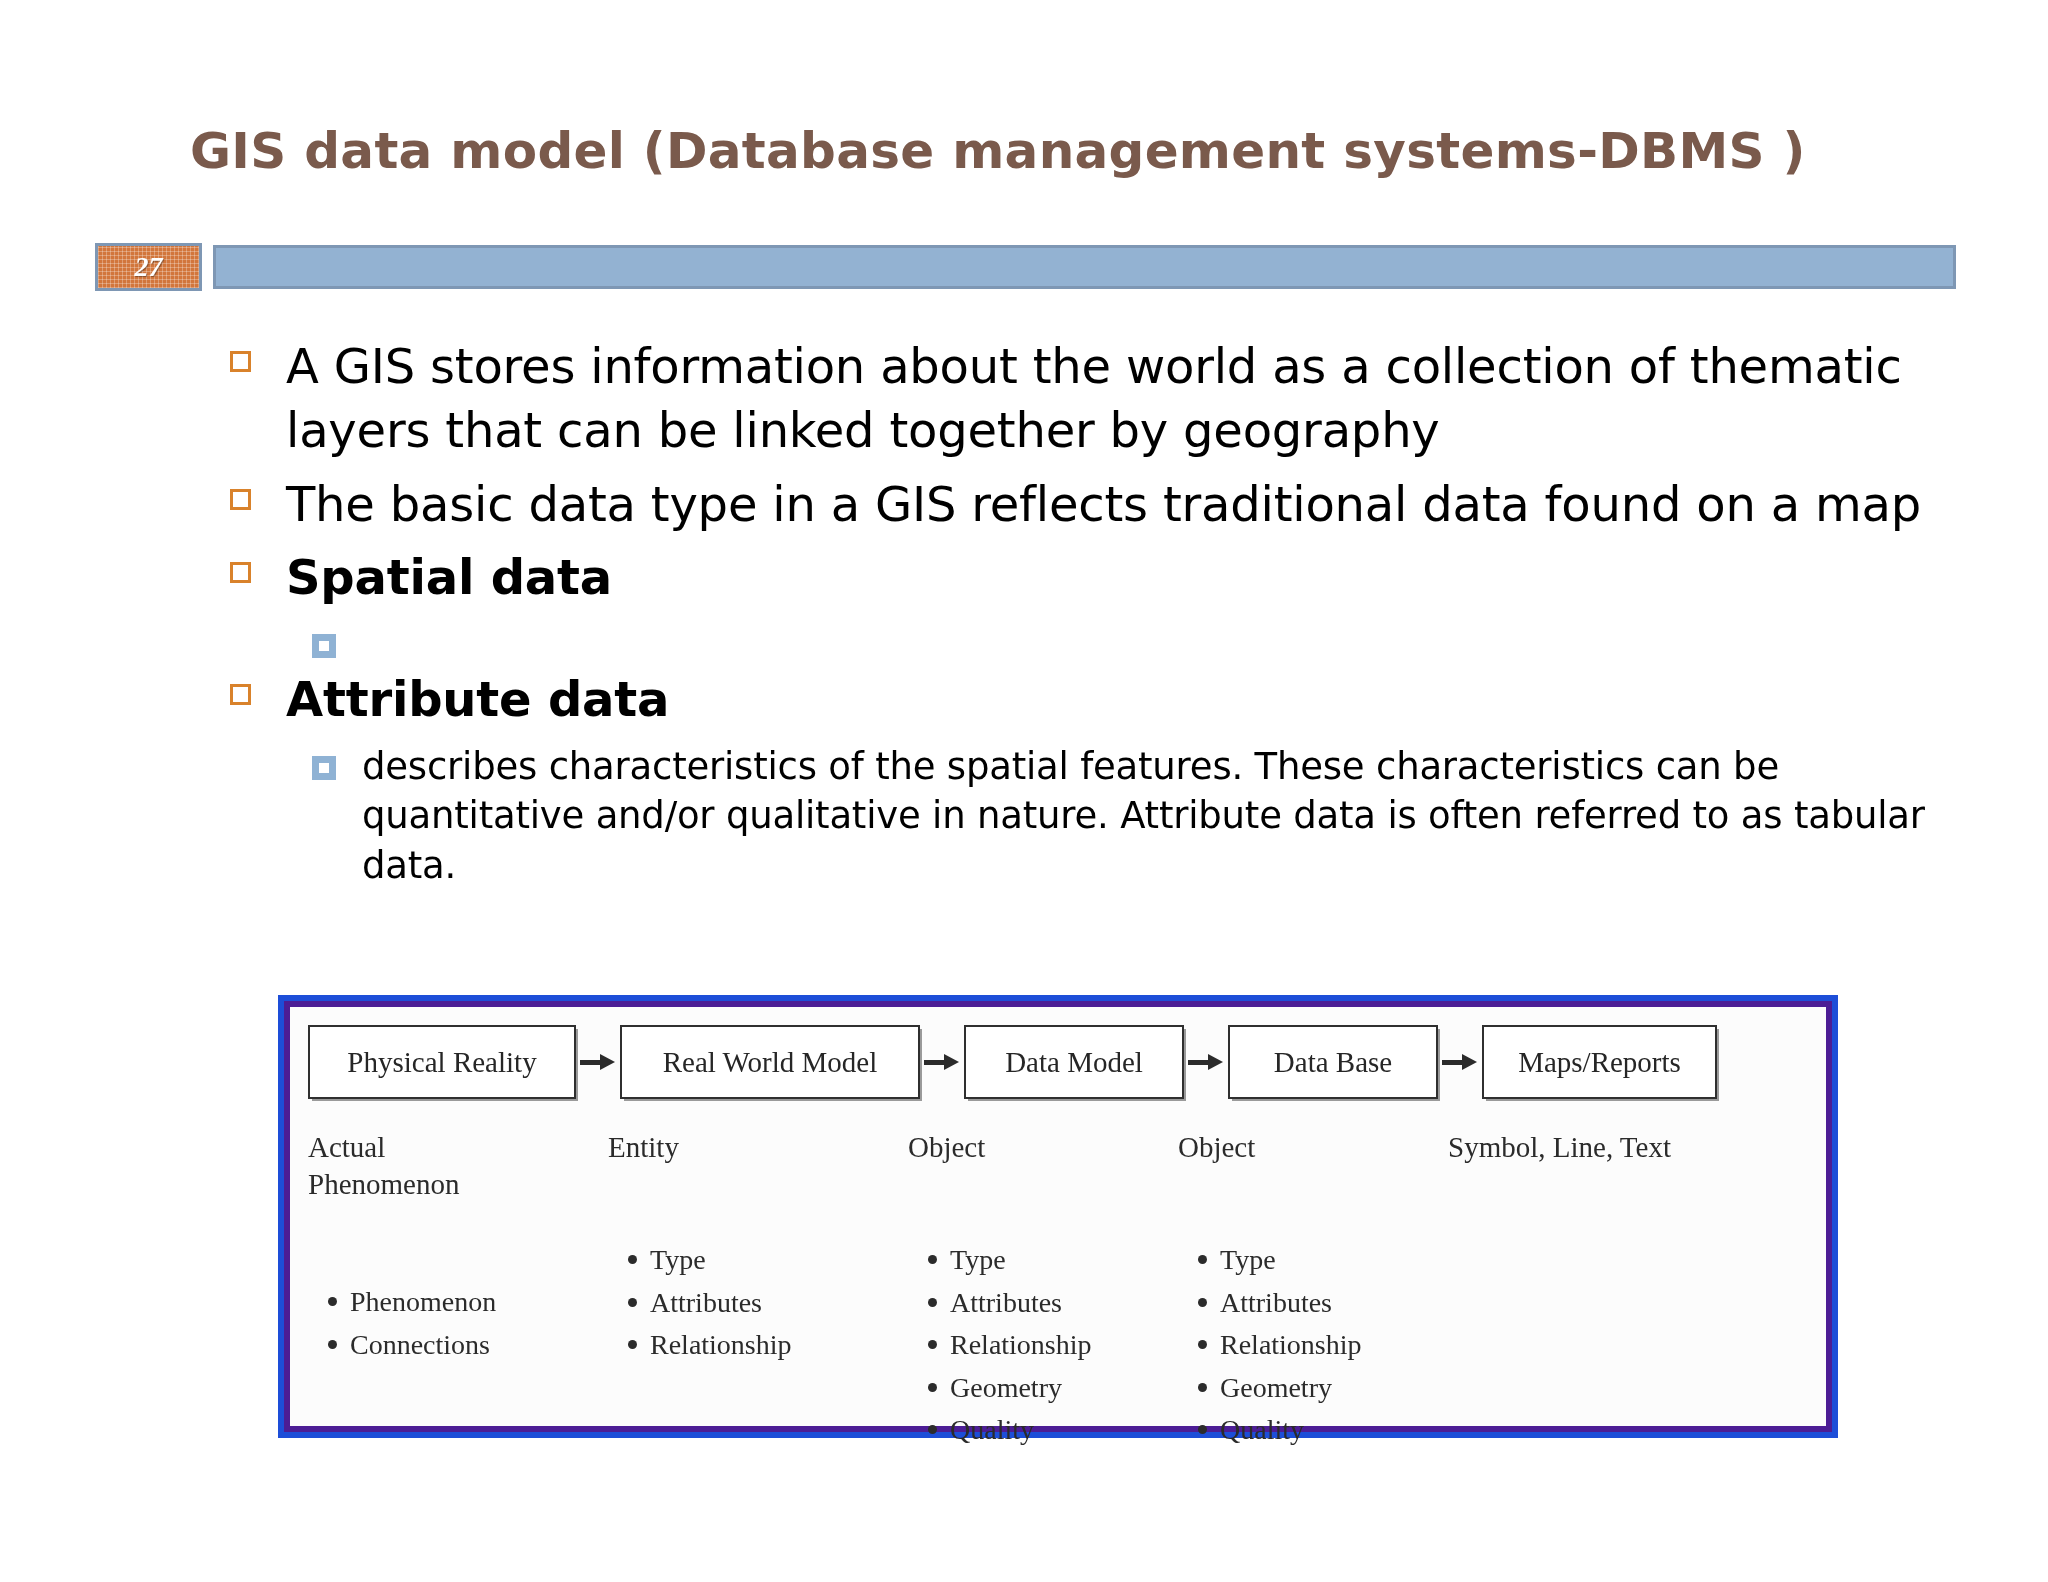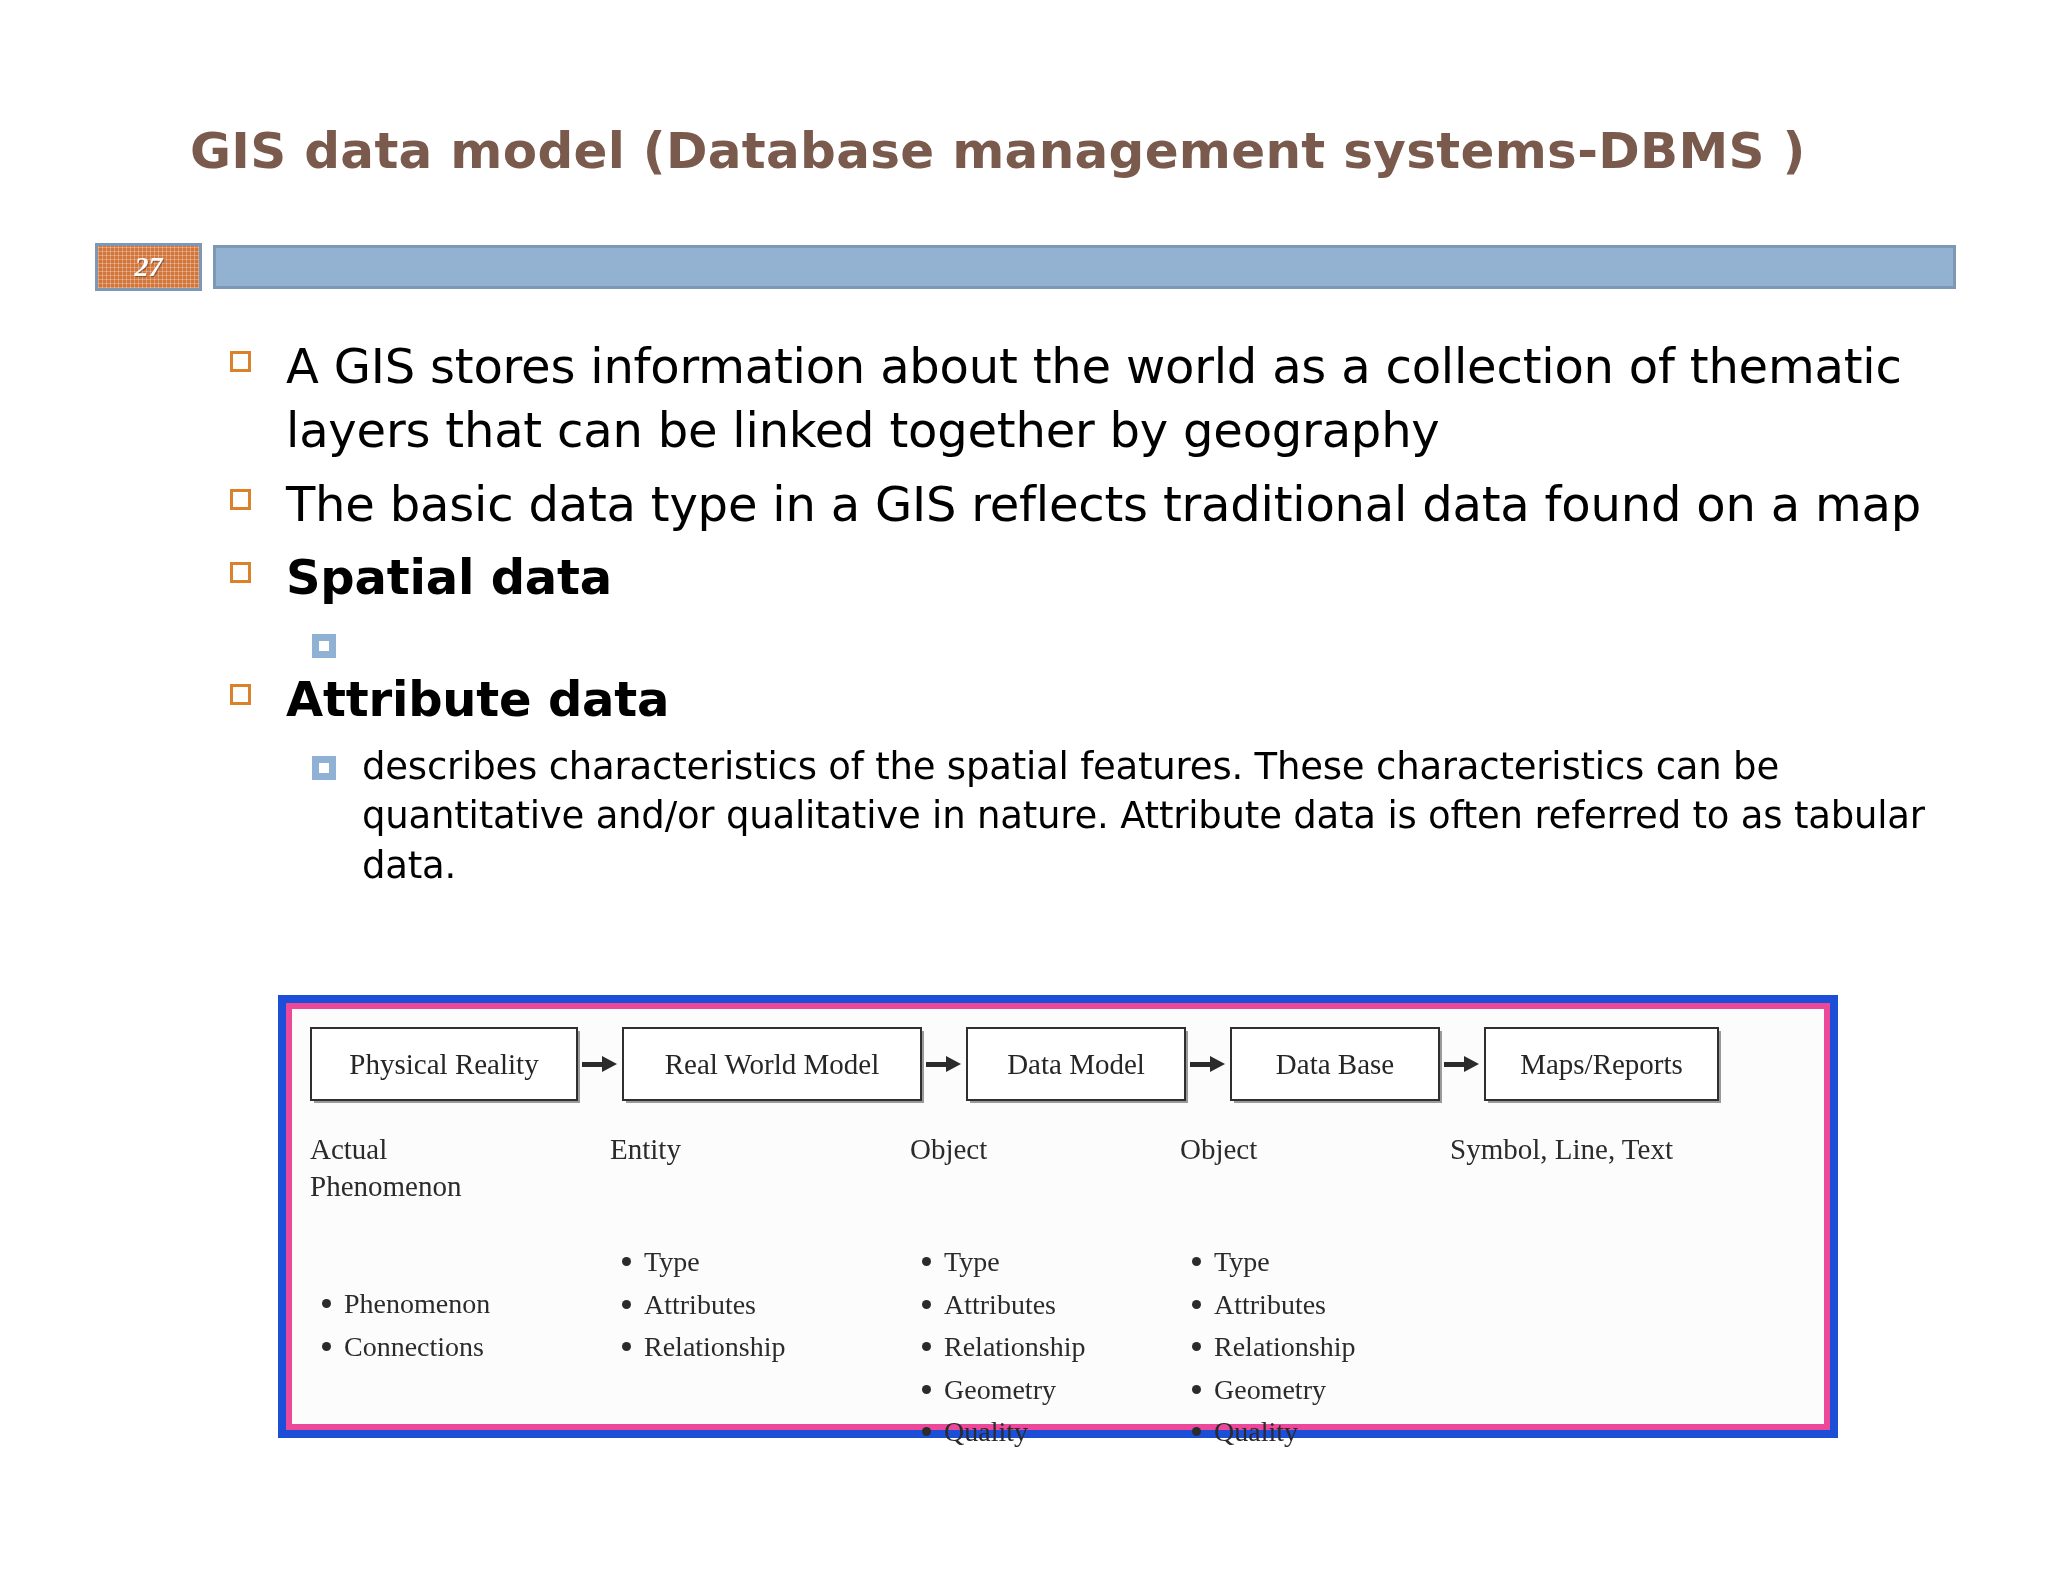--- a/index.html
+++ b/index.html
@@ -112,22 +112,22 @@
   .txt.sub  { font-size: 37px; }
 
   
   #diagram {
     position: absolute;
     left: 278px;
     top: 995px;
     width: 1560px;
     height: 443px;
     box-sizing: border-box;
-    border: 8px solid #1d4ed8;
-    background: #ec4899;
+    border: 6px solid #1d4ed8;
+    background: #4c1d95;
     font-family: "Liberation Serif", serif;
     color: #2b2b2b;
   }
   #diagram-inner {
     position: absolute;
     inset: 6px;
     background: #fcfcfc;
   }
 
   #flow {
@@ -193,21 +193,21 @@
     font-size: 29px;
     line-height: 1.28;
     color: #2b2b2b;
     white-space: pre-line;
   }
   .col-list {
     list-style: none;
     margin: 0;
     padding: 0;
     position: absolute;
-    left: 8px;
+    left: 16px;
     width: 100%;
   }
   .col-list li {
     font-size: 28px;
     line-height: 1.52;
     color: #2b2b2b;
     position: relative;
     padding-left: 26px;
     white-space: nowrap;
   }

